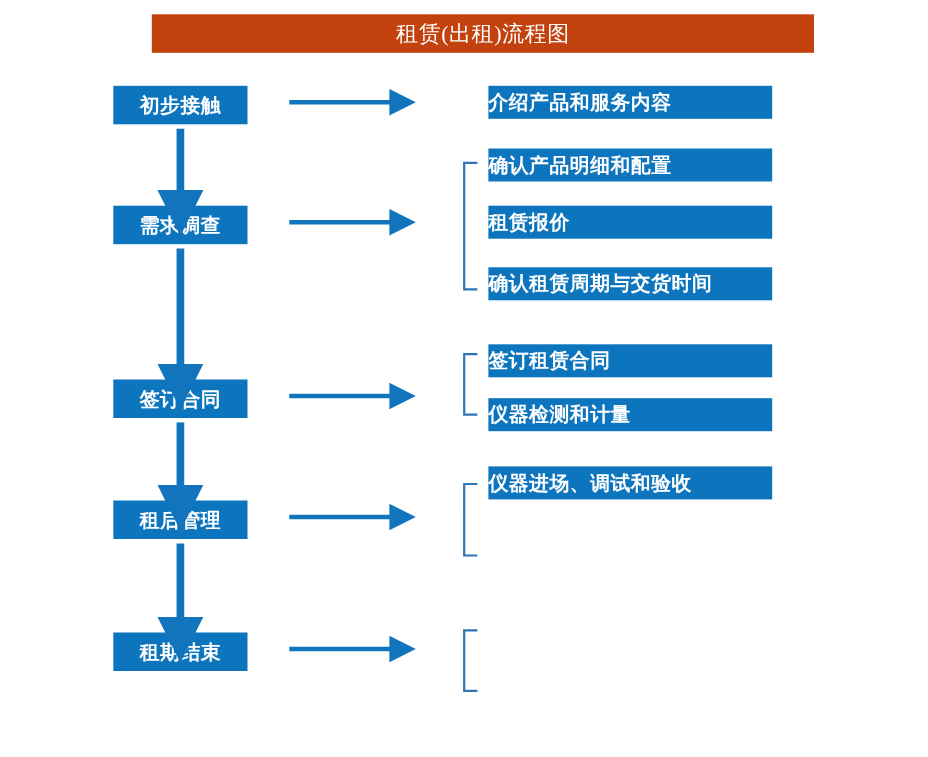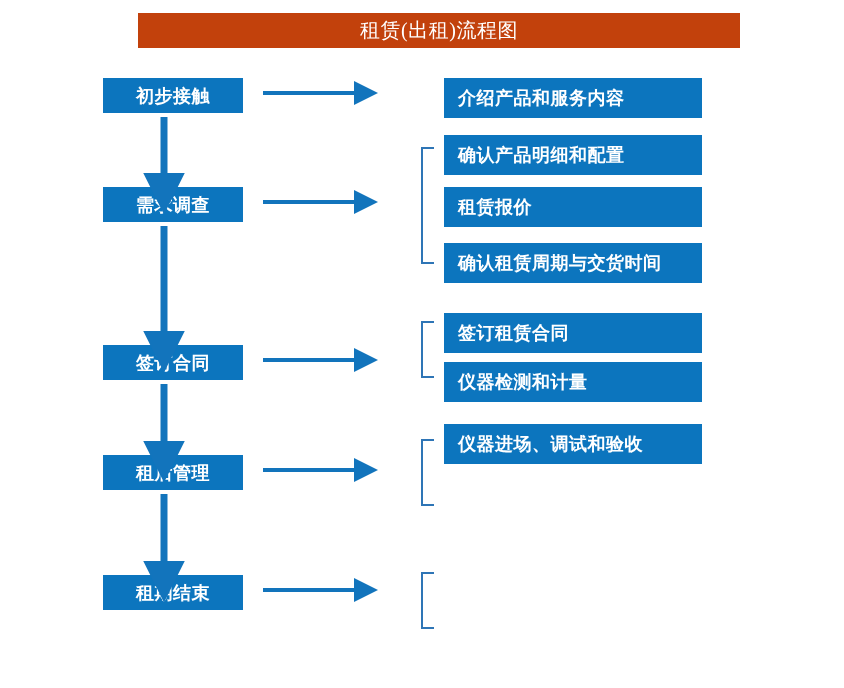--- a/index.html
+++ b/index.html
@@ -45,32 +45,32 @@
     font-size: 20px;
     display: flex;
     align-items: center;
     justify-content: center;
     letter-spacing: 0.5px;
     margin-left: 38px;
   }
 
   .left-box {
     left: 103px;
-    width: 140px;
+    width: 122px;
     height: 35px;
     font-size: 18px;
     justify-content: center;
   }
 
   .right-box {
     left: 444px;
     width: 258px;
-    height: 40px;
+    height: 30px;
     font-size: 18px;
-    padding-left: 14px;
+    padding-left: 0;
     box-sizing: border-box;
     justify-content: flex-start;
   }
 
   
   #arrows {
     position: absolute;
     left: 0; top: 0;
     width: 844px;
     height: 688px;

